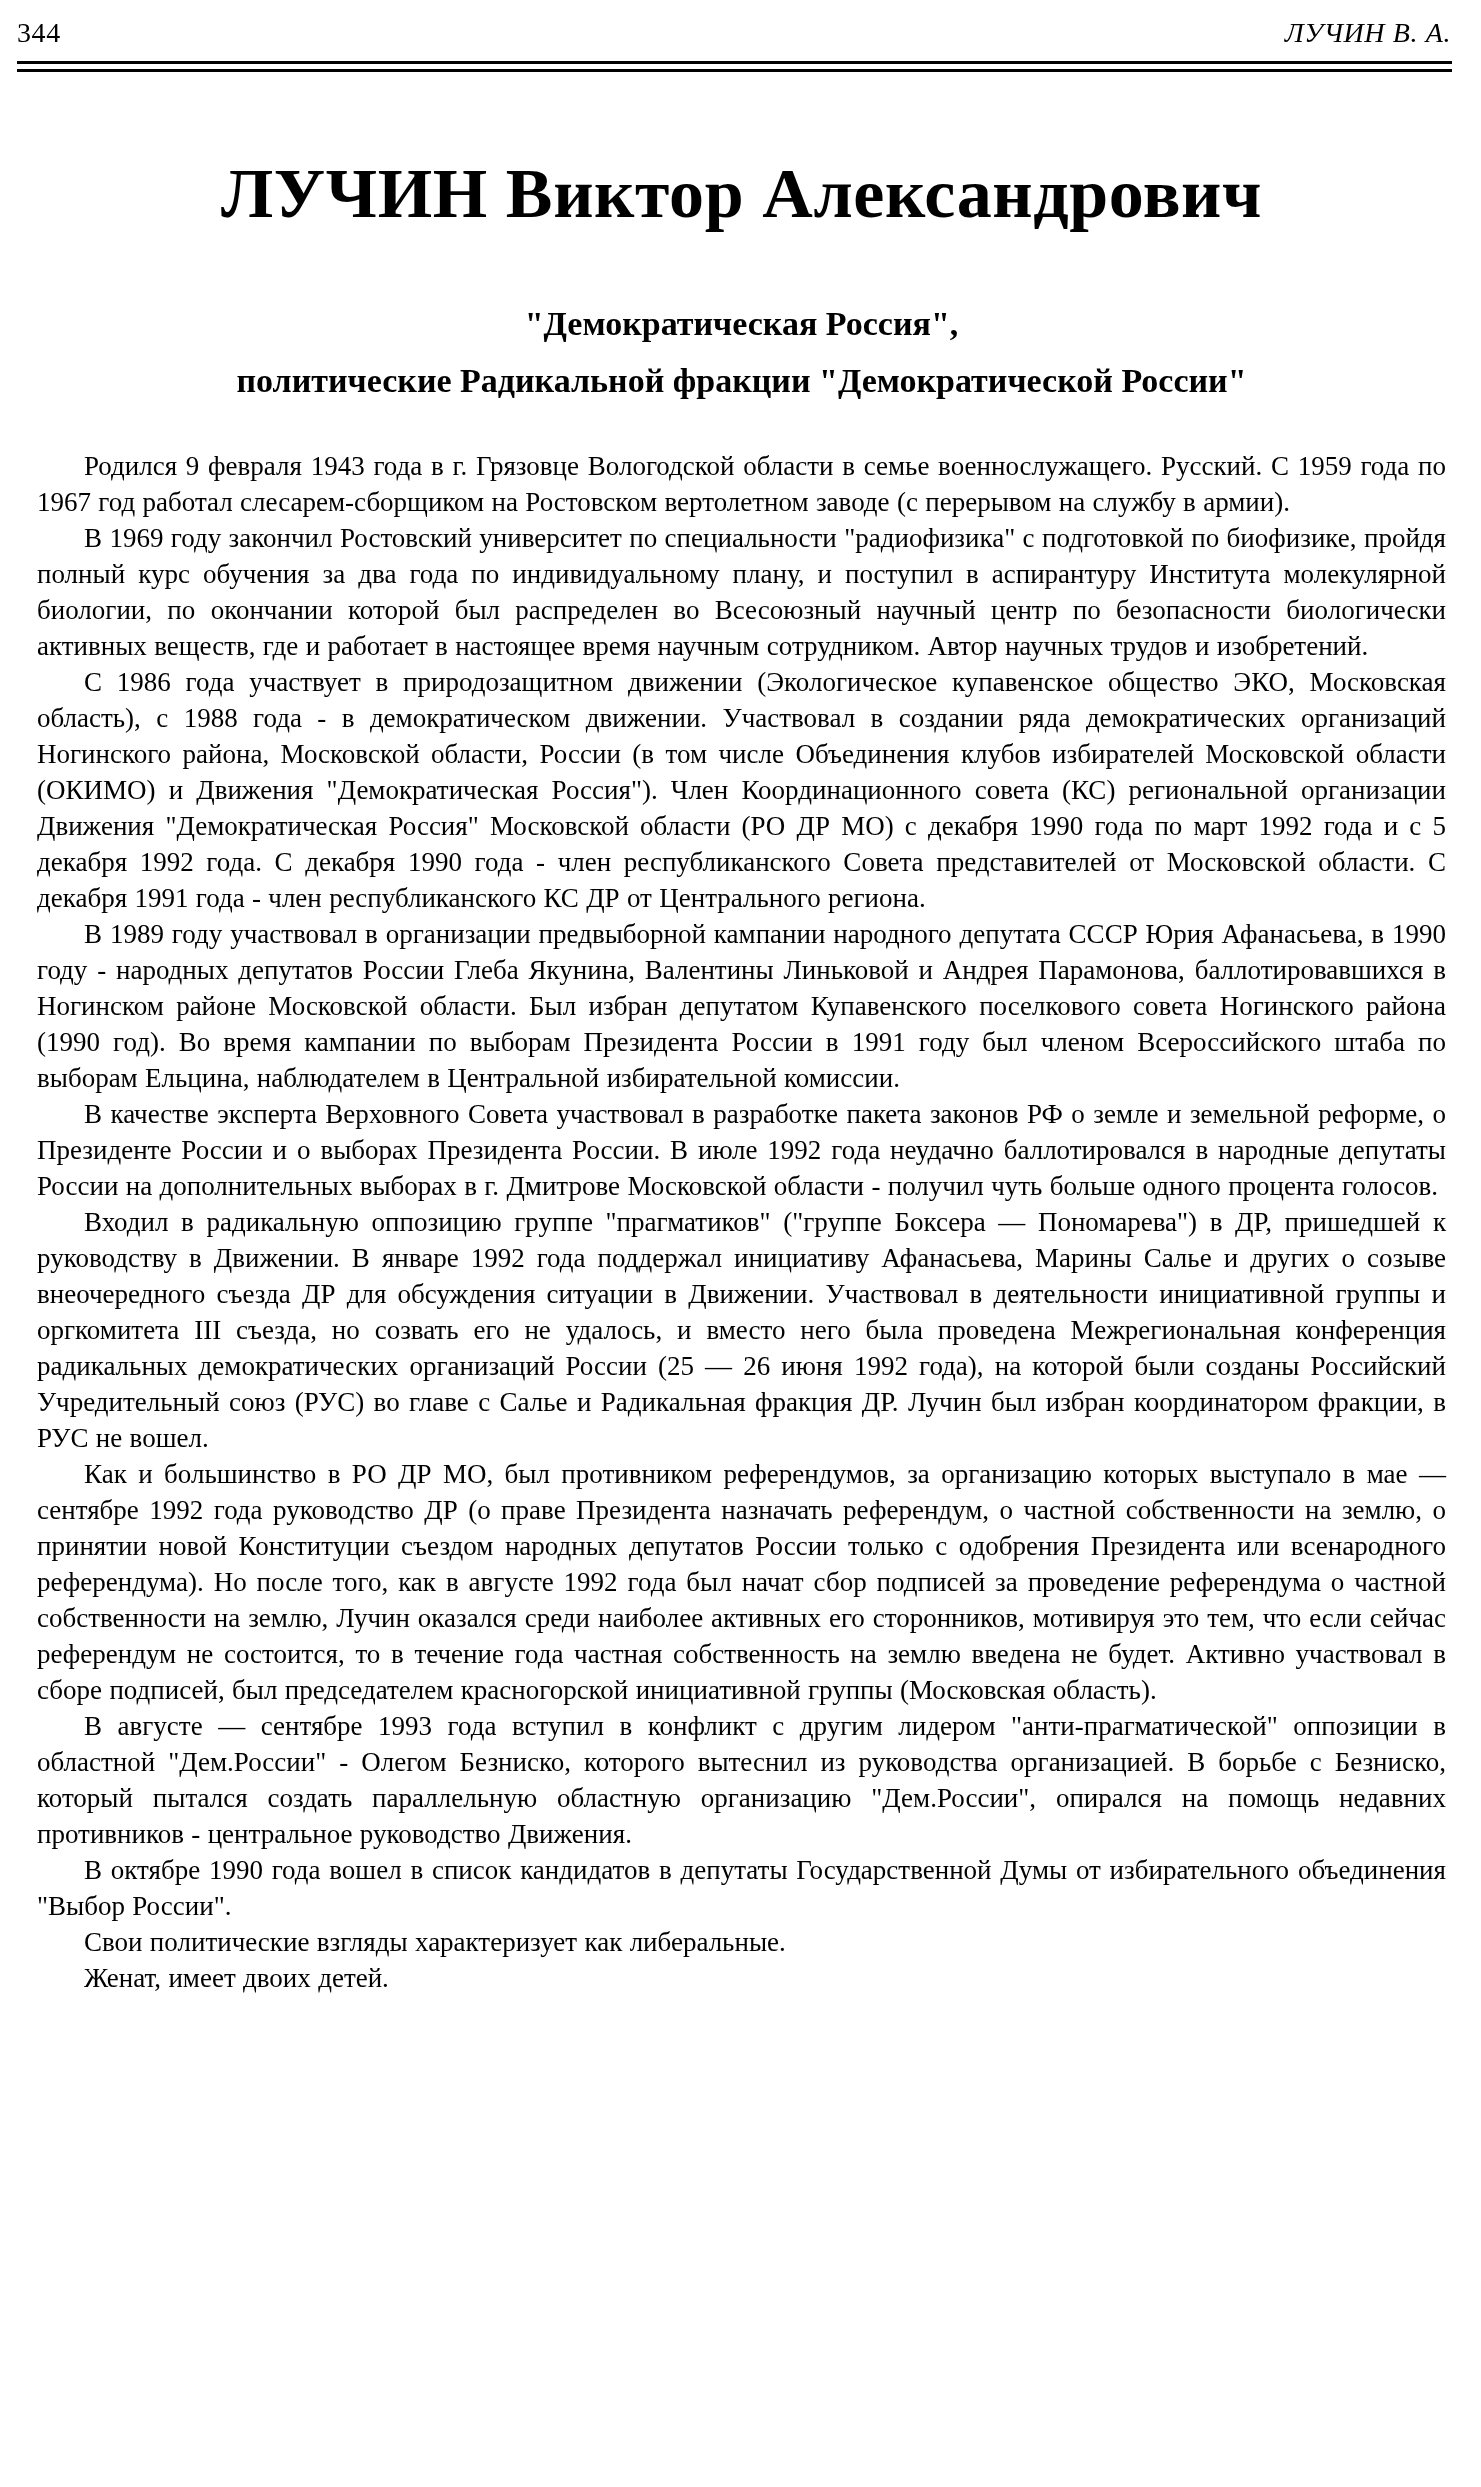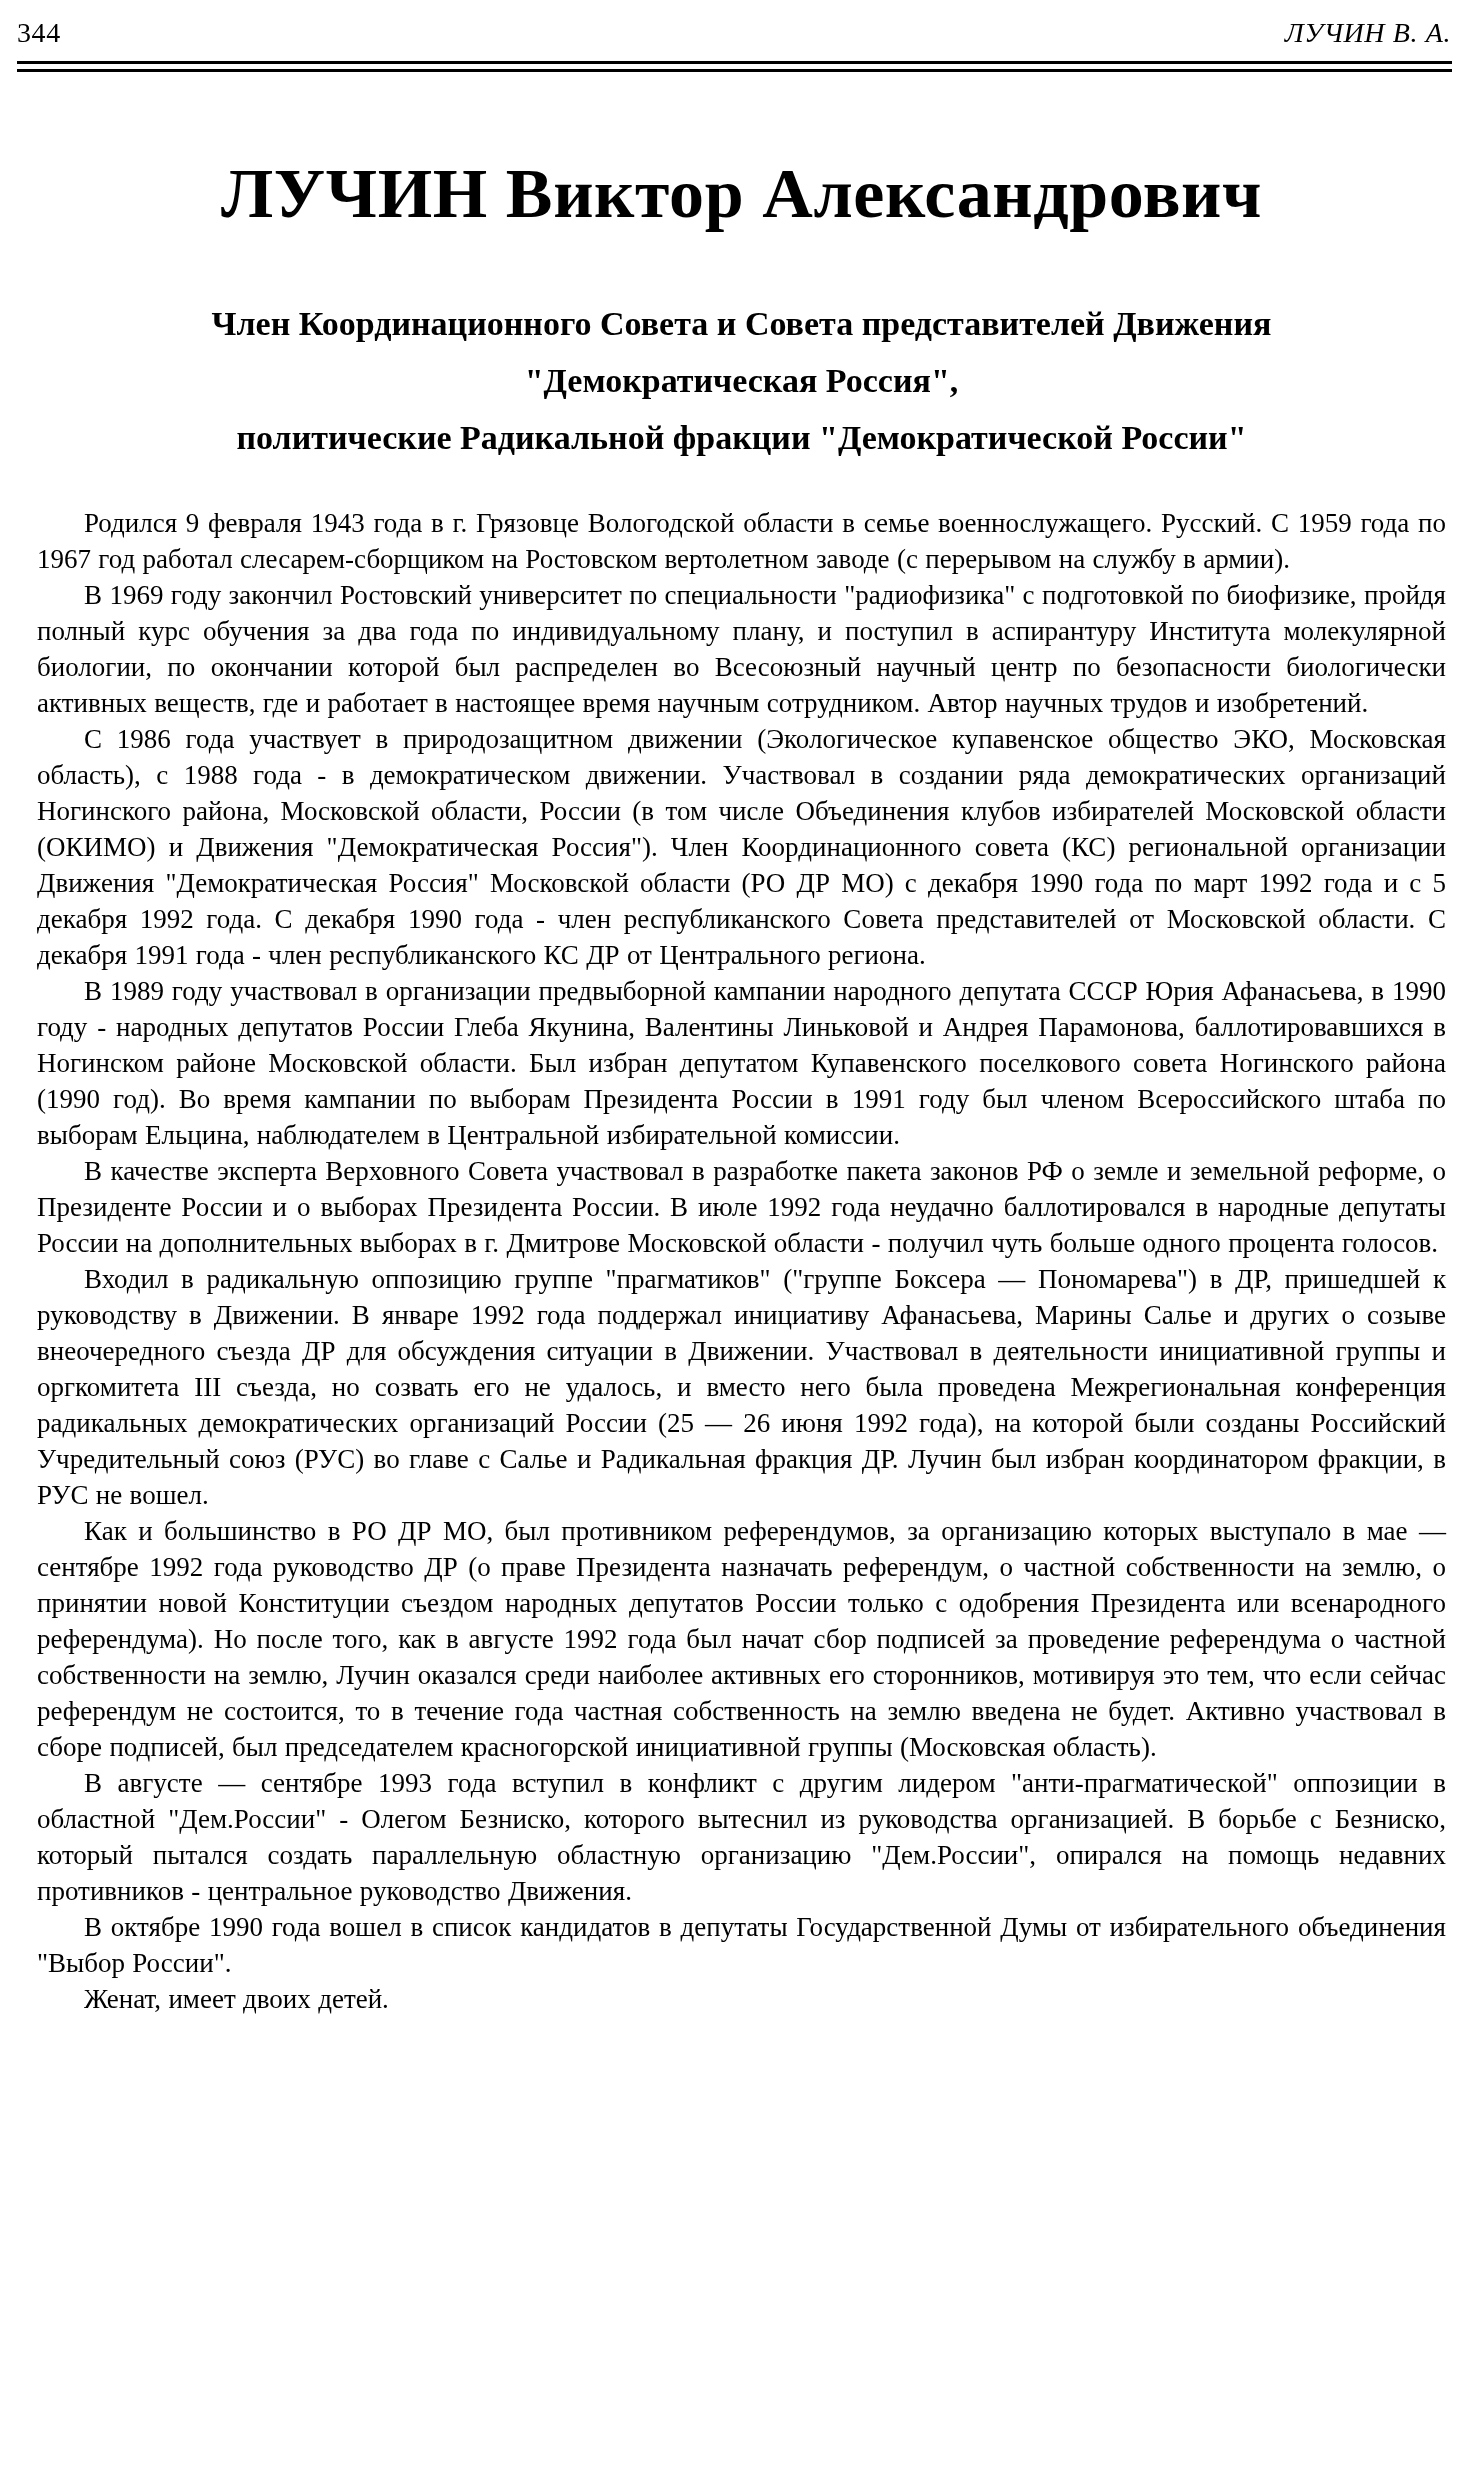--- a/index.html
+++ b/index.html
@@ -74,32 +74,32 @@
   <header class="running-head">
     <span class="page-num">344</span>
     <span class="head-right">ЛУЧИН В. А.</span>
   </header>
 
   <div class="double-rule"></div>
 
   <h1 class="title">ЛУЧИН Виктор Александрович</h1>
 
   <div class="subtitle">
-    <div class="subtitle-line">Член Координационного Совета и Совета представителей Движения</div>
     <div class="subtitle-line">"Демократическая Россия",</div>
     <div class="subtitle-line">политические Радикальной фракции "Демократической России"</div>
   </div>
 
   <main class="body-text">
       <p>Родился 9 февраля 1943 года в г. Грязовце Вологодской области в семье военнослужащего. Русский. С 1959 года по 1967 год работал слесарем-сборщиком на Ростовском вертолетном заводе (с перерывом на службу в армии).</p>
       <p>В 1969 году закончил Ростовский университет по специальности "радиофизика" с подготовкой по биофизике, пройдя полный курс обучения за два года по индивидуальному плану, и поступил в аспирантуру Института молекулярной биологии, по окончании которой был распределен во Всесоюзный научный центр по безопасности биологически активных веществ, где и работает в настоящее время научным сотрудником. Автор научных трудов и изобретений.</p>
       <p>С 1986 года участвует в природозащитном движении (Экологическое купавенское общество ЭКО, Московская область), с 1988 года - в демократическом движении. Участвовал в создании ряда демократических организаций Ногинского района, Московской области, России (в том числе Объединения клубов избирателей Московской области (ОКИМО) и Движения "Демократическая Россия"). Член Координационного совета (КС) региональной организации Движения "Демократическая Россия" Московской области (РО ДР МО) с декабря 1990 года по март 1992 года и с 5 декабря 1992 года. С декабря 1990 года - член республиканского Совета представителей от Московской области. С декабря 1991 года - член республиканского КС ДР от Центрального региона.</p>
       <p>В 1989 году участвовал в организации предвыборной кампании народного депутата СССР Юрия Афанасьева, в 1990 году - народных депутатов России Глеба Якунина, Валентины Линьковой и Андрея Парамонова, баллотировавшихся в Ногинском районе Московской области. Был избран депутатом Купавенского поселкового совета Ногинского района (1990 год). Во время кампании по выборам Президента России в 1991 году был членом Всероссийского штаба по выборам Ельцина, наблюдателем в Центральной избирательной комиссии.</p>
       <p>В качестве эксперта Верховного Совета участвовал в разработке пакета законов РФ о земле и земельной реформе, о Президенте России и о выборах Президента России. В июле 1992 года неудачно баллотировался в народные депутаты России на дополнительных выборах в г. Дмитрове Московской области - получил чуть больше одного процента голосов.</p>
       <p>Входил в радикальную оппозицию группе "прагматиков" ("группе Боксера — Пономарева") в ДР, пришедшей к руководству в Движении. В январе 1992 года поддержал инициативу Афанасьева, Марины Салье и других о созыве внеочередного съезда ДР для обсуждения ситуации в Движении. Участвовал в деятельности инициативной группы и оргкомитета III съезда, но созвать его не удалось, и вместо него была проведена Межрегиональная конференция радикальных демократических организаций России (25 — 26 июня 1992 года), на которой были созданы Российский Учредительный союз (РУС) во главе с Салье и Радикальная фракция ДР. Лучин был избран координатором фракции, в РУС не вошел.</p>
       <p>Как и большинство в РО ДР МО, был противником референдумов, за организацию которых выступало в мае — сентябре 1992 года руководство ДР (о праве Президента назначать референдум, о частной собственности на землю, о принятии новой Конституции съездом народных депутатов России только с одобрения Президента или всенародного референдума). Но после того, как в августе 1992 года был начат сбор подписей за проведение референдума о частной собственности на землю, Лучин оказался среди наиболее активных его сторонников, мотивируя это тем, что если сейчас референдум не состоится, то в течение года частная собственность на землю введена не будет. Активно участвовал в сборе подписей, был председателем красногорской инициативной группы (Московская область).</p>
       <p>В августе — сентябре 1993 года вступил в конфликт с другим лидером "анти-прагматической" оппозиции в областной "Дем.России" - Олегом Безниско, которого вытеснил из руководства организацией. В борьбе с Безниско, который пытался создать параллельную областную организацию "Дем.России", опирался на помощь недавних противников - центральное руководство Движения.</p>
       <p>В октябре 1990 года вошел в список кандидатов в депутаты Государственной Думы от избирательного объединения "Выбор России".</p>
+      <p>Свои политические взгляды характеризует как либеральные.</p>
       <p>Женат, имеет двоих детей.</p>
     </main>
 
 </div>
 
 
 </body></html>

